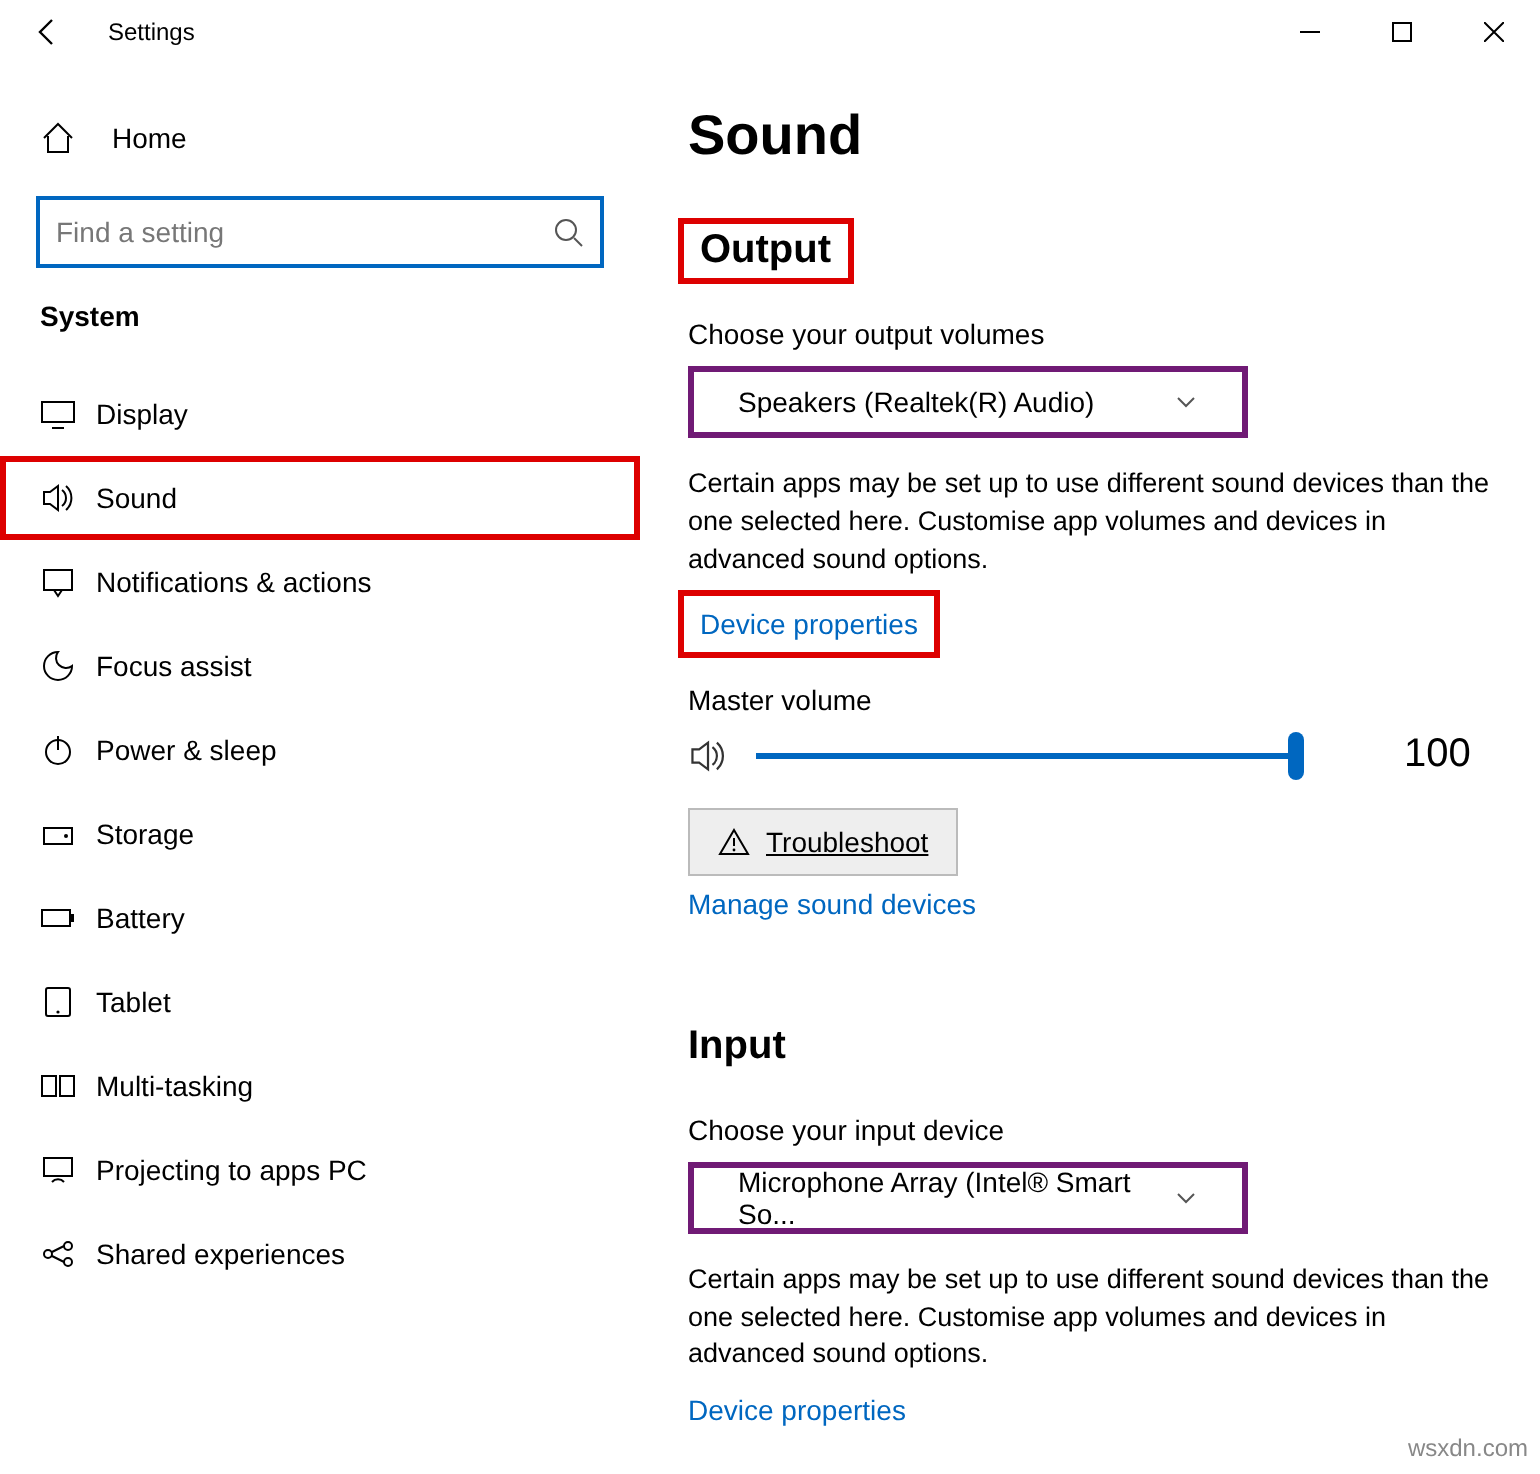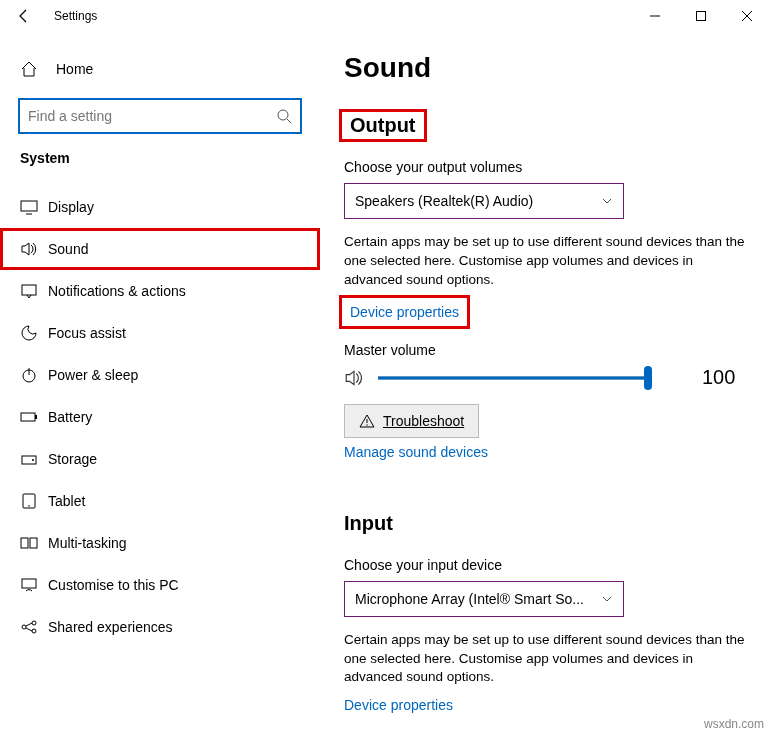--- a/index.html
+++ b/index.html
@@ -20,21 +20,21 @@
 .cat-label { padding: 0 20px 10px 20px; font-weight: 600; font-size: 14px; margin-top: 4px; }
 .nav { margin-top: 10px; }
 .nav-item { display: flex; align-items: center; padding: 12px 20px; gap: 8px; cursor: pointer; }
 .nav-item .icon { width: 20px; text-align: center; color: #333; }
 .nav-item.highlight { outline: 3px solid #d00; outline-offset: -3px; }
 .main { flex: 1; padding: 20px 20px 0 24px; overflow: hidden; position: relative; }
 .page-title { font-size: 28px; font-weight: 600; margin-bottom: 20px; letter-spacing: 0; }
 .section-title { font-size: 20px; font-weight: 600; margin: 10px 0 16px 0; display: inline-block; }
 .box-red { outline: 3px solid #d00; outline-offset: 2px; padding: 0 6px; }
 .field-label { font-size: 14px; margin: 6px 0 8px 0; }
-.select { width: 280px; height: 36px; border: 1px solid #701a75; display: flex; align-items: center; padding: 0 10px; justify-content: space-between; cursor: pointer; background: #fff; }
+.select { width: 280px; height: 36px; border: 3px solid #701a75; display: flex; align-items: center; padding: 0 22px; justify-content: space-between; cursor: pointer; background: #fff; }
 .chev { color: #555; }
 .help-text { color: #000000; font-size: 13.5px; margin: 14px 0 4px 0; max-width: 420px; line-height: 1.4; }
 .link { color: #0067c0; cursor: pointer; display: inline-block; margin: 6px 0 12px 0; font-size: 14px; }
 .link.box-red { padding: 4px 6px; }
 .slider-row { display: flex; align-items: center; gap: 14px; margin-top: 8px; }
 .slider-track { position: relative; width: 270px; height: 24px; display: flex; align-items: center; }
 .track-bg { position: absolute; left: 0; right: 0; height: 3px; background: #888; top: 50%; transform: translateY(-50%); }
 .track-fill { position: absolute; left: 0; width: 100%; height: 3px; background: #0067c0; top: 50%; transform: translateY(-50%); }
 .thumb { position: absolute; right: -4px; top: 50%; transform: translateY(-50%); width: 8px; height: 24px; background: #0067c0; border-radius: 4px; }
 .vol-val { font-size: 20px; margin-left: 40px; }
@@ -133,38 +133,38 @@
             <svg width="18" height="18" viewBox="0 0 18 18">
               <circle cx="9" cy="10" r="6" stroke="#000" fill="none"></circle>
               <line x1="9" y1="2" x2="9" y2="9" stroke="#000"></line>
             </svg>
           </span>
         <span>Power &amp; sleep</span>
       </div>
       <div class="nav-item">
         <span class="icon">
             <svg width="18" height="18" viewBox="0 0 18 18">
+              <rect x="2" y="6" width="14" height="8" stroke="#000" fill="none"></rect>
+              <circle cx="13" cy="10" r="1" fill="#000"></circle>
+            </svg>
+          </span>
+        <span>Storage</span>
+      </div>
+      <div class="nav-item">
+        <span class="icon">
+            <svg width="18" height="18" viewBox="0 0 18 18">
               <rect x="1" y="5" width="14" height="8" stroke="#000" fill="none"></rect>
               <rect x="15" y="7" width="2" height="4" fill="#000"></rect>
             </svg>
           </span>
         <span>Battery</span>
       </div>
       <div class="nav-item">
         <span class="icon">
             <svg width="18" height="18" viewBox="0 0 18 18">
-              <rect x="2" y="6" width="14" height="8" stroke="#000" fill="none"></rect>
-              <circle cx="13" cy="10" r="1" fill="#000"></circle>
-            </svg>
-          </span>
-        <span>Storage</span>
-      </div>
-      <div class="nav-item">
-        <span class="icon">
-            <svg width="18" height="18" viewBox="0 0 18 18">
               <rect x="3" y="2" width="12" height="14" rx="1" stroke="#000" fill="none"></rect>
               <circle cx="9" cy="14" r="0.8" fill="#000"></circle>
             </svg>
           </span>
         <span>Tablet</span>
       </div>
       <div class="nav-item">
         <span class="icon">
             <svg width="18" height="18" viewBox="0 0 18 18">
               <rect x="1" y="4" width="7" height="10" stroke="#000" fill="none"></rect>
@@ -173,21 +173,21 @@
           </span>
         <span>Multi-tasking</span>
       </div>
       <div class="nav-item">
         <span class="icon">
             <svg width="18" height="18" viewBox="0 0 18 18">
               <rect x="2" y="3" width="14" height="9" stroke="#000" fill="none"></rect>
               <path d="M6 15 A4 4 0 0 1 12 15" stroke="#000" fill="none"></path>
             </svg>
           </span>
-        <span>Customise to this PC</span>
+        <span>Projecting to apps PC</span>
       </div>
       <div class="nav-item">
         <span class="icon">
             <svg width="18" height="18" viewBox="0 0 18 18">
               <circle cx="4" cy="9" r="2" stroke="#000" fill="none"></circle>
               <circle cx="14" cy="5" r="2" stroke="#000" fill="none"></circle>
               <circle cx="14" cy="13" r="2" stroke="#000" fill="none"></circle>
               <path d="M6 8 L12 5 M6 10 L12 13" stroke="#000"></path>
             </svg>
           </span>

